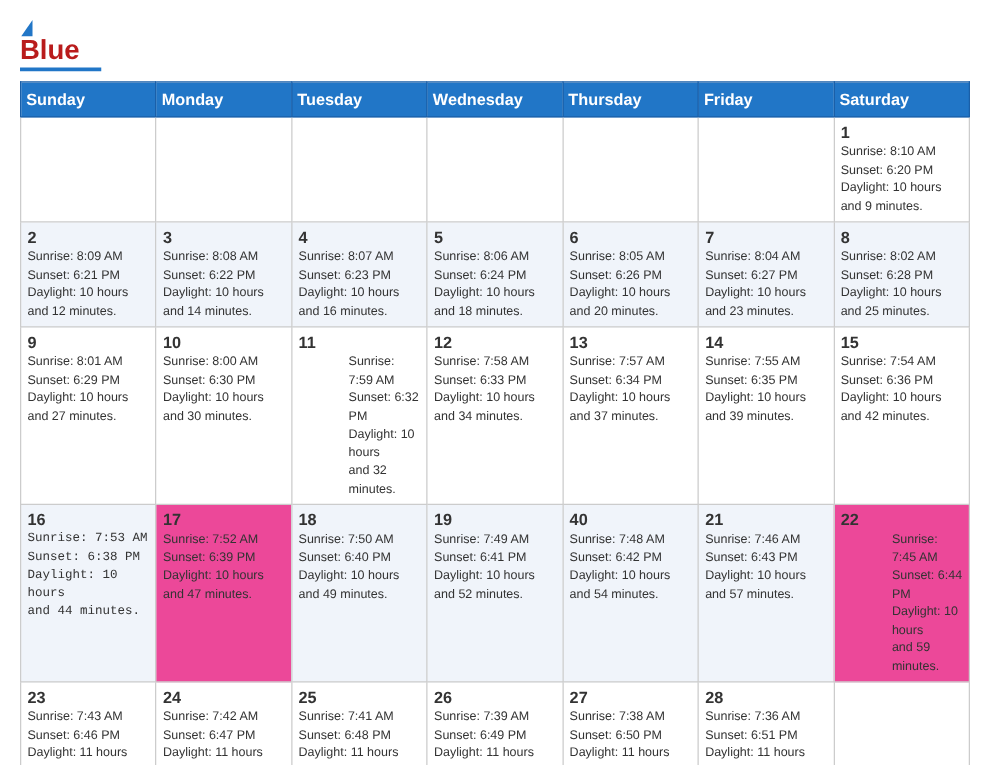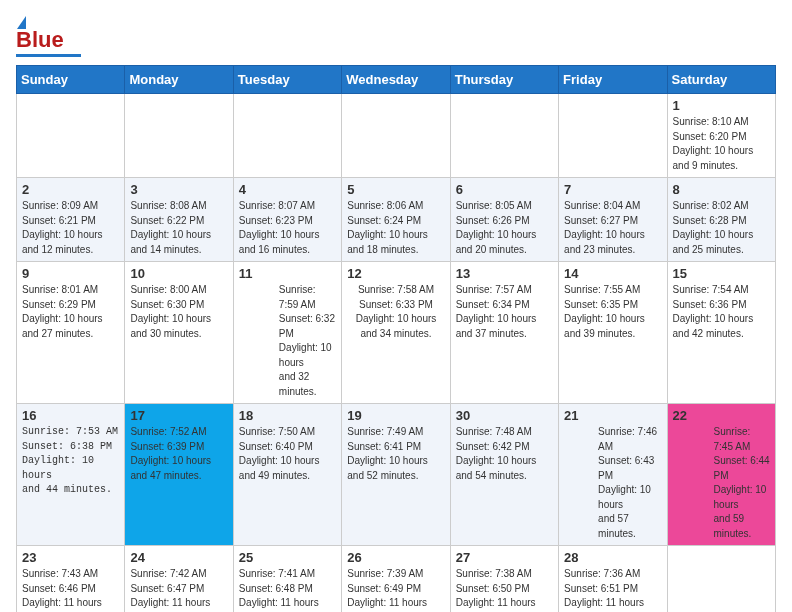--- a/index.html
+++ b/index.html
@@ -195,21 +195,21 @@
         </td>
         <td>
           <span class="day-number">11</span>
           <div class="day-info" style="white-space: pre-line; margin-left: 40px;">Sunrise: 7:59 AM
 Sunset: 6:32 PM
 Daylight: 10 hours
 and 32 minutes.</div>
         </td>
         <td>
           <span class="day-number">12</span>
-          <div class="day-info" style="white-space: pre-line; text-align: center;">Sunrise: 7:58 AM
+          <div class="day-info" style="white-space: pre-line;">Sunrise: 7:58 AM
 Sunset: 6:33 PM
 Daylight: 10 hours
 and 34 minutes.</div>
         </td>
         <td>
           <span class="day-number">13</span>
           <div class="day-info" style="white-space: pre-line;">Sunrise: 7:57 AM
 Sunset: 6:34 PM
 Daylight: 10 hours
 and 37 minutes.</div>
@@ -230,21 +230,21 @@
         </td>
       </tr>
       <tr>
         <td style="background: rgb(240, 244, 250);">
           <span class="day-number">16</span>
           <div class="day-info" style="white-space: pre-line; font-family: Liberation Mono, monospace;">Sunrise: 7:53 AM
 Sunset: 6:38 PM
 Daylight: 10 hours
 and 44 minutes.</div>
         </td>
-        <td style="background: #0ea5e9; margin-left: 20px;">
+        <td style="background: #ec4899; margin-left: 20px;">
           <span class="day-number">17</span>
           <div class="day-info" style="white-space: pre-line;">Sunrise: 7:52 AM
 Sunset: 6:39 PM
 Daylight: 10 hours
 and 47 minutes.</div>
         </td>
         <td style="background: rgb(240, 244, 250);">
           <span class="day-number">18</span>
           <div class="day-info" style="white-space: pre-line;">Sunrise: 7:50 AM
 Sunset: 6:40 PM
@@ -252,29 +252,29 @@
 and 49 minutes.</div>
         </td>
         <td style="background: rgb(240, 244, 250);">
           <span class="day-number">19</span>
           <div class="day-info" style="white-space: pre-line;">Sunrise: 7:49 AM
 Sunset: 6:41 PM
 Daylight: 10 hours
 and 52 minutes.</div>
         </td>
         <td style="background: rgb(240, 244, 250);">
-          <span class="day-number">30</span>
+          <span class="day-number">40</span>
           <div class="day-info" style="white-space: pre-line;">Sunrise: 7:48 AM
 Sunset: 6:42 PM
 Daylight: 10 hours
 and 54 minutes.</div>
         </td>
         <td style="background: rgb(240, 244, 250);">
           <span class="day-number">21</span>
-          <div class="day-info" style="white-space: pre-line; margin-left: 34px;">Sunrise: 7:46 AM
+          <div class="day-info" style="white-space: pre-line;">Sunrise: 7:46 AM
 Sunset: 6:43 PM
 Daylight: 10 hours
 and 57 minutes.</div>
         </td>
         <td style="background: #ec4899;">
           <span class="day-number">22</span>
           <div class="day-info" style="white-space: pre-line; margin-left: 41px;">Sunrise: 7:45 AM
 Sunset: 6:44 PM
 Daylight: 10 hours
 and 59 minutes.</div>

